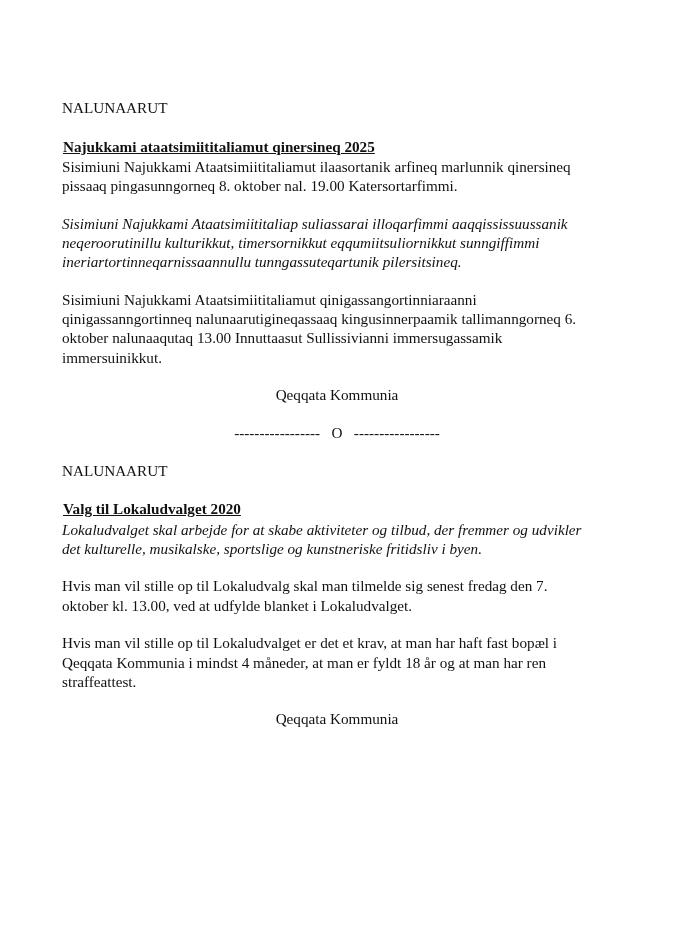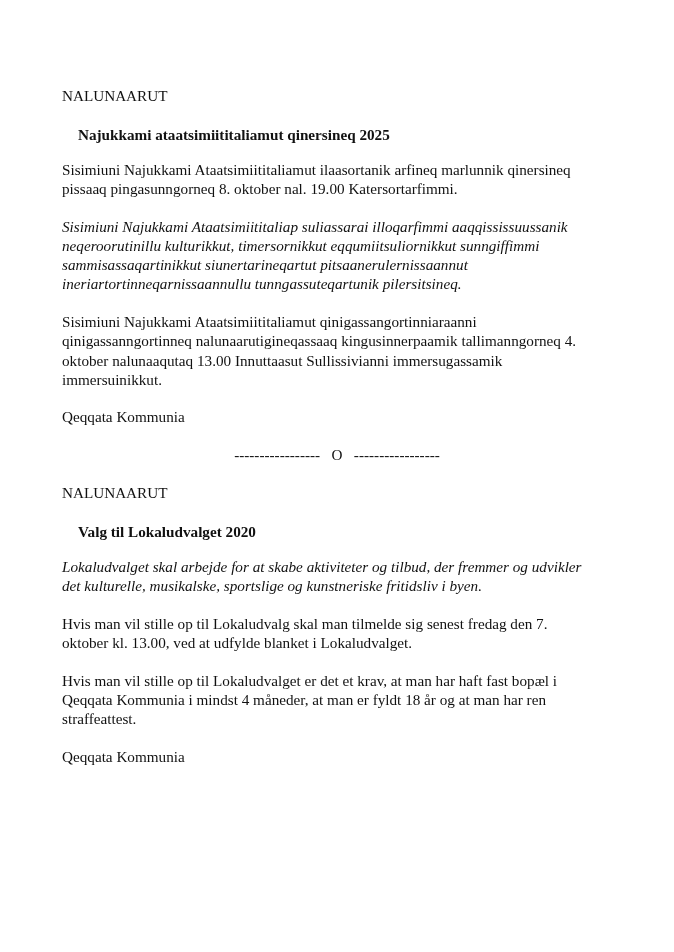--- a/index.html
+++ b/index.html
@@ -12,40 +12,41 @@
       height: 952px;
       overflow: hidden;
       position: relative;
       font-family: "Liberation Serif", "DejaVu Serif", serif;
       color: #111111;
       font-size: 15.2px;
     }
     .page {
       position: absolute;
       left: 62px;
-      top: 86px;
+      top: 98px;
       width: 560px;
     }
     .heading-label {
       line-height: 19.2px;
       margin: 0 0 19.5px 0;
     }
     .title {
       font-weight: bold;
       line-height: 19.2px;
-      margin: 16px;
+      margin: 1px;
+      text-decoration: underline;
     }
     .para {
       line-height: 19.2px;
       margin: 0 0 18.5px 0;
     }
     .para.italic { font-style: italic; }
     .para span { display: block; white-space: nowrap; }
     .sign {
-      text-align: left;
+      text-align: center;
       line-height: 19.2px;
       margin: 0;
       width: 550px;
     }
     .sep {
       text-align: center;
       line-height: 19.2px;
       width: 550px;
       margin: 0;
       white-space: pre;
@@ -59,26 +60,25 @@
   <div>
     <p class="heading-label">NALUNAARUT</p>
     <p class="title">Najukkami ataatsimiititaliamut qinersineq 2025</p>
     <div class="para">
       <span>Sisimiuni Najukkami Ataatsimiititaliamut ilaasortanik arfineq marlunnik qinersineq</span>
       <span>pissaaq pingasunngorneq 8. oktober nal. 19.00 Katersortarfimmi.</span>
     </div>
     <div class="para italic">
       <span>Sisimiuni Najukkami Ataatsimiititaliap suliassarai illoqarfimmi aaqqississuussanik</span>
       <span>neqeroorutinillu kulturikkut, timersornikkut eqqumiitsuliornikkut sunngiffimmi</span>
-      <span>sammisassaqartinikkut siunertarineqartut pitsaanerulernissaannut</span>
       <span>ineriartortinneqarnissaannullu tunngassuteqartunik pilersitsineq.</span>
     </div>
     <div class="para">
       <span>Sisimiuni Najukkami Ataatsimiititaliamut qinigassangortinniaraanni</span>
-      <span>qinigassanngortinneq nalunaarutigineqassaaq kingusinnerpaamik tallimanngorneq 4.</span>
+      <span>qinigassanngortinneq nalunaarutigineqassaaq kingusinnerpaamik tallimanngorneq 6.</span>
       <span>oktober nalunaaqutaq 13.00 Innuttaasut Sullissivianni immersugassamik</span>
       <span>immersuinikkut.</span>
     </div>
     <p class="sign" style="margin-bottom:18.5px;">Qeqqata Kommunia</p>
   </div>
 
   <p class="sep" style="margin-bottom:18.5px;">-----------------   O   -----------------</p>
 
   <div>
     <p class="heading-label">NALUNAARUT</p>

